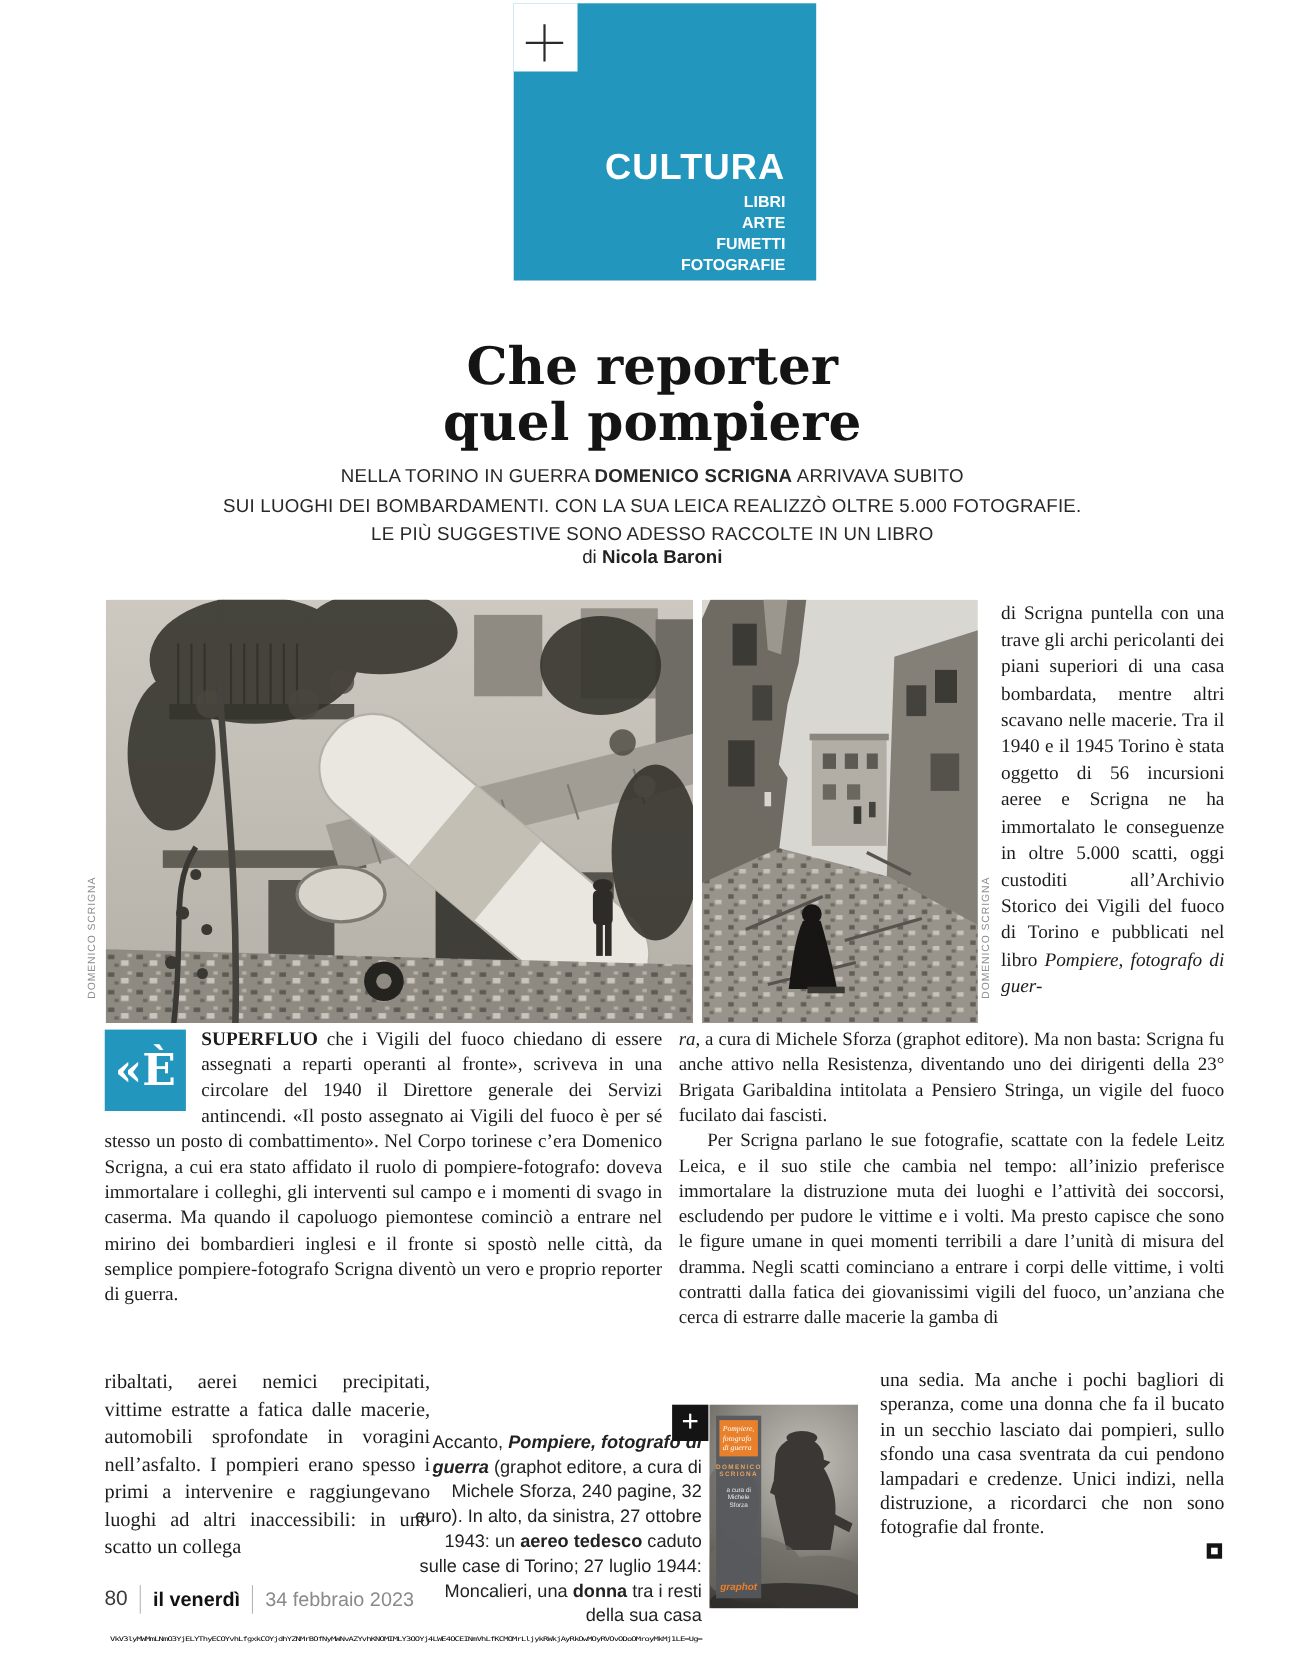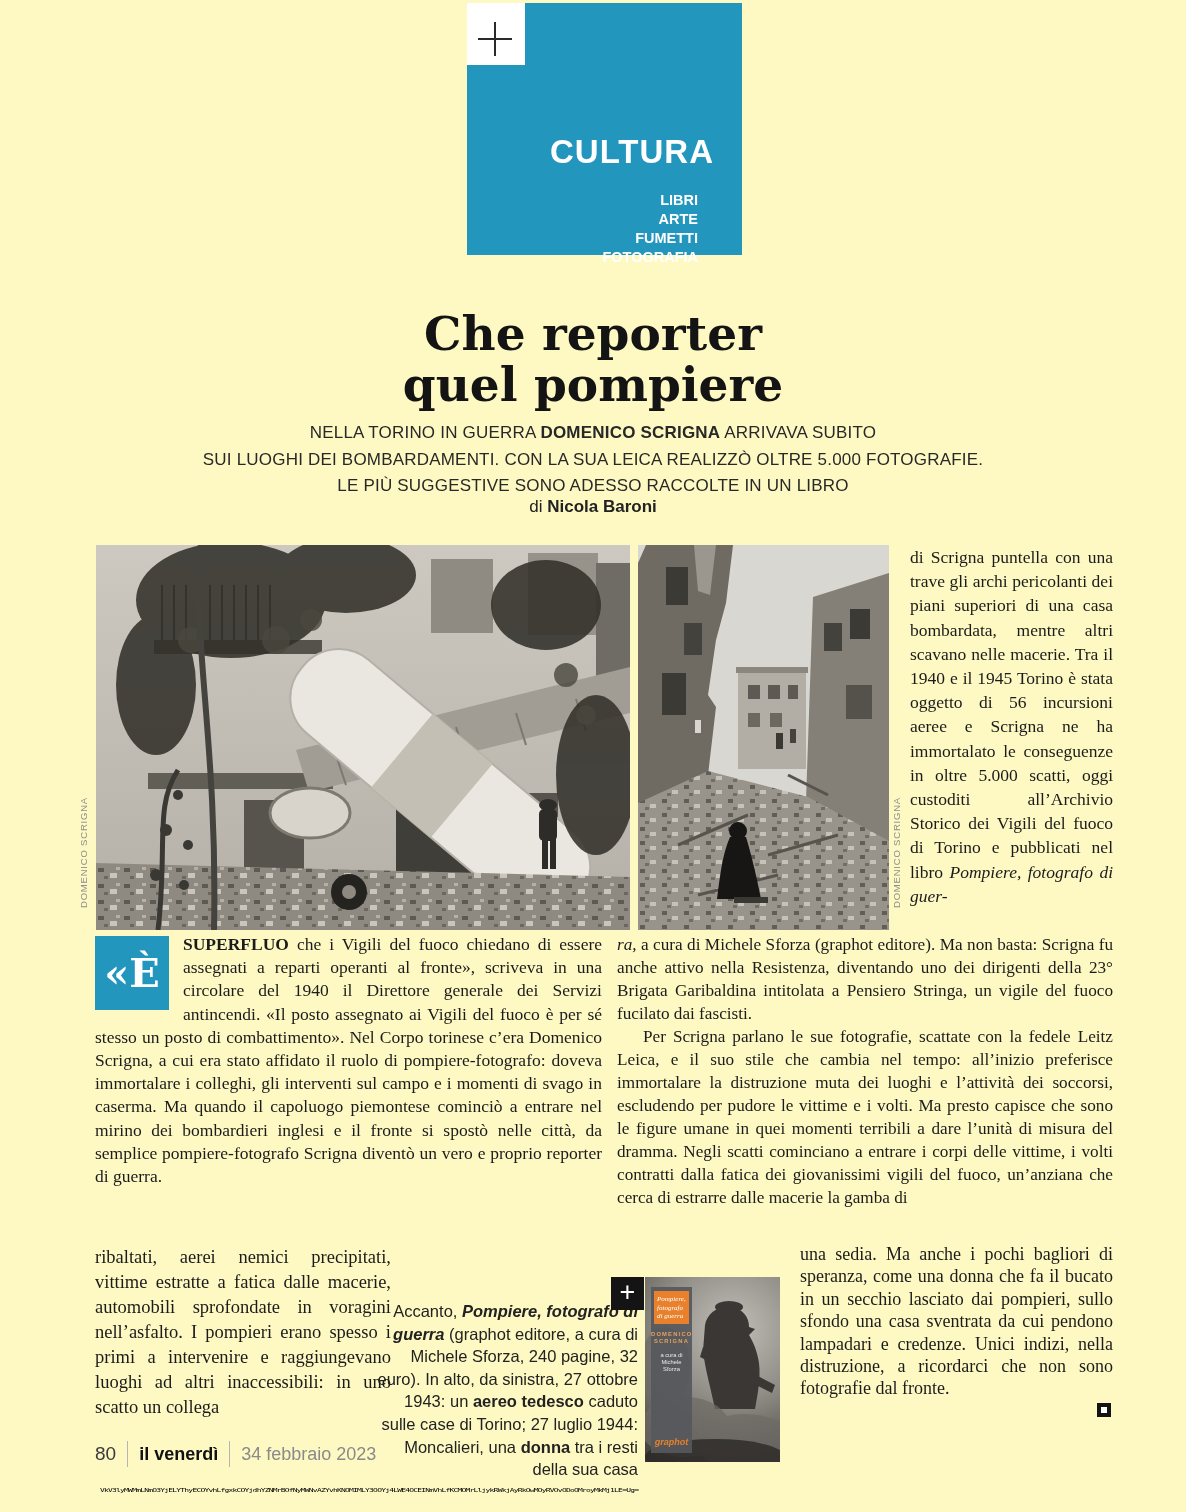--- a/index.html
+++ b/index.html
@@ -1,25 +1,25 @@
 <!DOCTYPE html>
 <html><head>
 <meta charset="utf-8">
 <style>
   html,body{margin:0;padding:0;background:#e9e9e9;}
-  .page{position:relative;width:1186px;height:1512px;background:#fef9c3;margin:0 auto;overflow:hidden;
+  .page{position:relative;width:1186px;height:1512px;background:#ffffff;margin:0 auto;overflow:hidden;
         font-family:"Liberation Serif",serif;color:#1b1b1b;}
 
   
   .masthead{position:absolute;left:467px;top:3px;width:275px;height:252px;background:#2396be;}
   .notch{position:absolute;left:0;top:0;width:58px;height:62px;background:#ffffff;}
   .notch svg{position:absolute;left:8px;top:16px;}
   .m-title{position:absolute;right:28px;top:130px;font-family:"Liberation Sans",sans-serif;
            font-weight:bold;font-size:33px;letter-spacing:1px;color:#ffffff;}
-  .m-menu{position:absolute;right:28px;top:172px;margin:16px;padding:0;list-style:none;text-align:right;
+  .m-menu{position:absolute;right:28px;top:172px;margin:0;padding:0;list-style:none;text-align:right;
           font-family:"Liberation Sans",sans-serif;font-weight:bold;font-size:14.5px;line-height:19px;color:#ffffff;}
 
   
   .headline{position:absolute;left:0;top:308px;width:1186px;text-align:center;
             font-family:"DejaVu Serif",serif;font-weight:bold;font-size:47px;line-height:51px;color:#141414;}
   .standfirst{position:absolute;left:143px;top:420px;width:900px;text-align:center;
               font-family:"Liberation Sans",sans-serif;font-size:17px;line-height:26.5px;color:#282828;letter-spacing:.2px;}
   .standfirst b{font-weight:bold;}
   .byline{position:absolute;left:0;top:497px;width:1186px;text-align:center;
           font-family:"Liberation Sans",sans-serif;font-size:17px;color:#222;}
@@ -99,21 +99,21 @@
       <svg width="40" height="40" viewBox="0 0 40 40">
         <line x1="20" y1="3" x2="20" y2="37" stroke="#2a2a2a" stroke-width="2"></line>
         <line x1="3" y1="20" x2="37" y2="20" stroke="#2a2a2a" stroke-width="2"></line>
       </svg>
     </div>
     <div class="m-title">CULTURA</div>
     <ul class="m-menu">
       <li>LIBRI</li>
       <li>ARTE</li>
       <li>FUMETTI</li>
-      <li>FOTOGRAFIA</li>
+      <li>FOTOGRAFIE</li>
     </ul>
   </div>
 
   <div class="headline">
     <div>Che reporter</div>
     <div>quel pompiere</div>
   </div>
 
   <div class="standfirst">
     <div><span>NELLA TORINO IN GUERRA </span><b>DOMENICO SCRIGNA</b><span> ARRIVAVA SUBITO</span></div>

